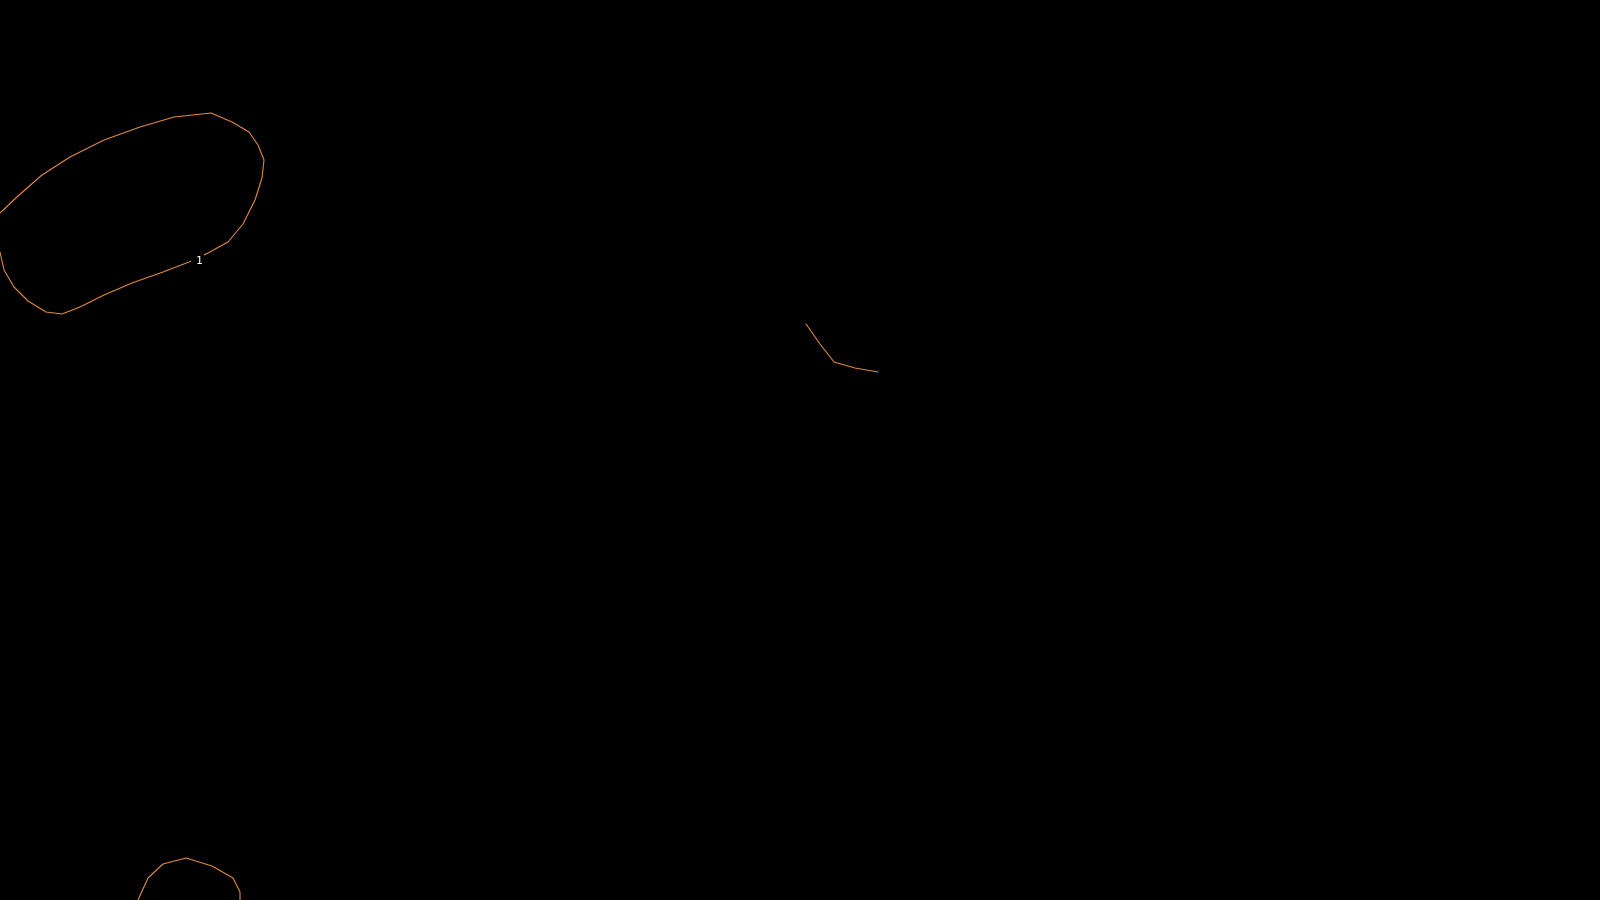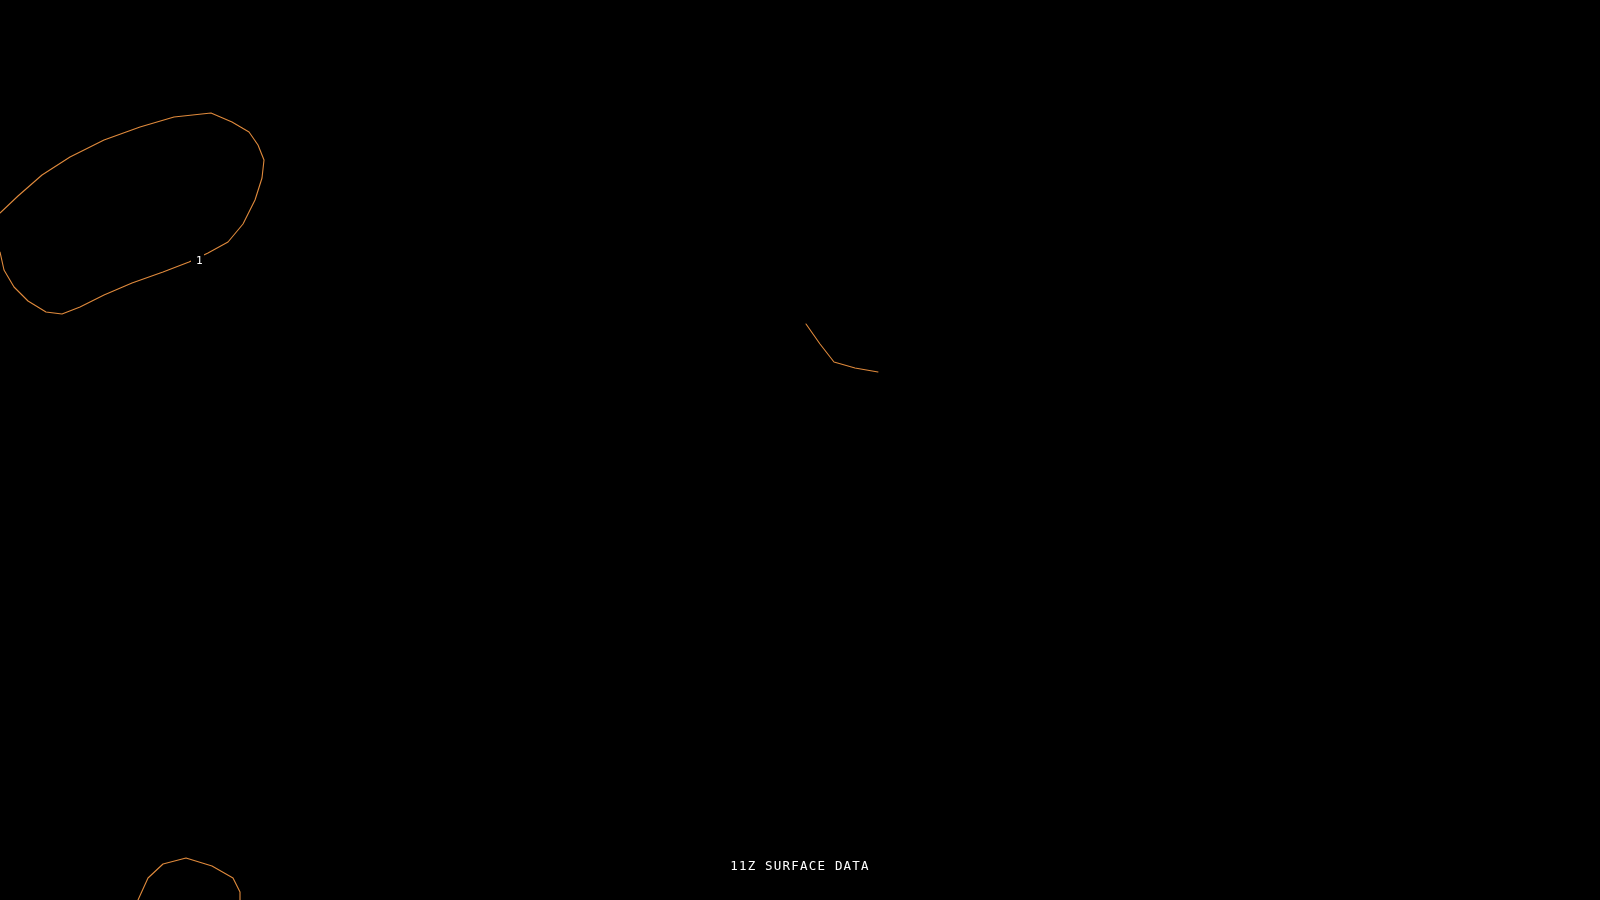--- a/index.html
+++ b/index.html
@@ -51,14 +51,13 @@
 <body>
 
 <div id="viewport">
   <svg id="map-svg" viewBox="0 0 1600 900" xmlns="http://www.w3.org/2000/svg">
       <path d="M0 213L18 196L42 175L70 157L104 140L140 127L174 117L211 113L232 122L249 132L258 145L264 160L262 178L255 200L243 224L228 242L208 253L189 262L163 272L132 283L104 295L80 307L62 314L46 312L28 301L14 287L4 270L0 252" class="contour-path" stroke="#e08a3c"></path>
       <rect x="191" y="254" width="13" height="14" fill="#000000"></rect>
       <text x="196" y="261" class="contour-label" fill="#ffffff">1</text>
       <path d="M806 324L820 344L834 362L855 368L878 372" class="contour-path" stroke="#e08a3c"></path>
       <path d="M138 900L148 878L163 864L186 858L212 866L233 878L240 892L240 900" class="contour-path" stroke="#e08a3c"></path>
     </svg>
-  <div id="footer-caption" style="top: 858px; color: rgb(255, 255, 255);">11Z SURFACE DATA</div>
 </div>
 
 </body></html>

